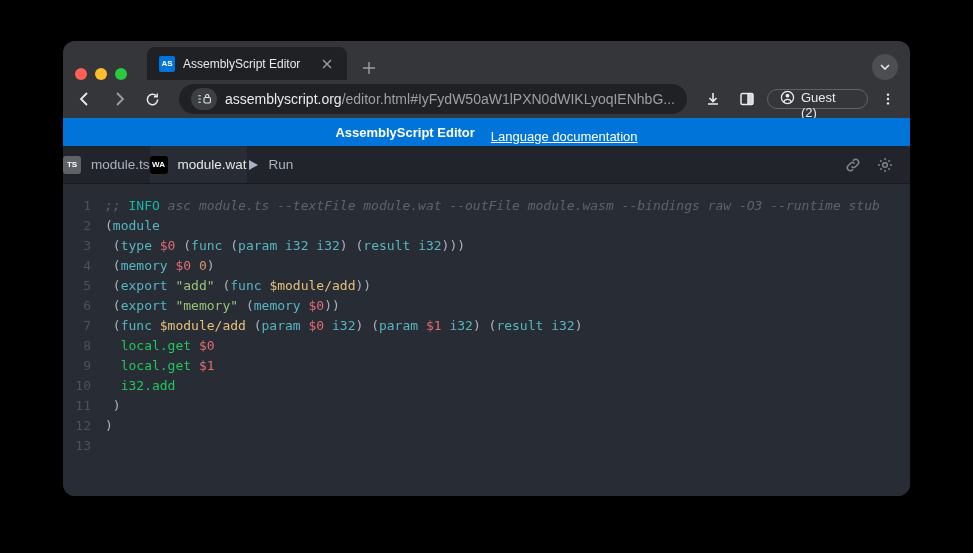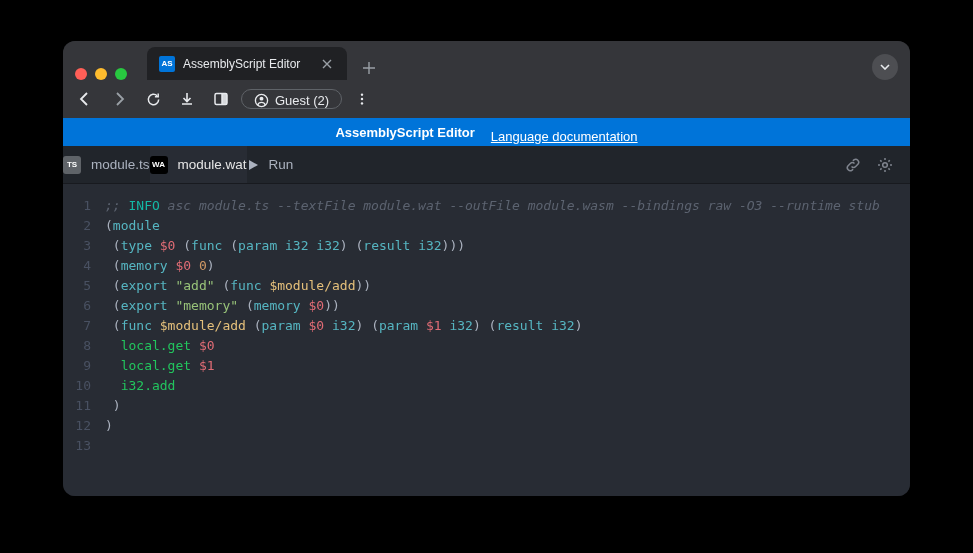--- a/index.html
+++ b/index.html
@@ -152,21 +152,21 @@
   display: flex;
   align-items: center;
   justify-content: center;
   color: #e8eaed;
 }
 .profile {
   height: 20px;
   border: 1px solid #5f6368;
   border-radius: 15px;
   display: flex;
-  align-items: flex-end;
+  align-items: flex-start;
   padding: 0 12px;
   gap: 6px;
   color: #e8eaed;
   font-size: 13px;
 }
 .banner {
   height: 28px;
   background: #0074d9;
   display: flex;
   align-items: center;
@@ -299,20 +299,30 @@
     <div class="nav-btn">
       <svg width="16" height="16" viewBox="0 0 16 16">
           <path d="M6 2L12 8L6 14" stroke="currentColor" stroke-width="1.8" fill="none"></path>
         </svg>
     </div>
     <div class="nav-btn active">
       <svg width="15" height="15" viewBox="0 0 16 16">
           <path d="M13.5 8a5.5 5.5 0 1 1-1.6-3.9" stroke="currentColor" stroke-width="1.6" fill="none"></path>
           <path d="M13 1.5V5H9.5" stroke="currentColor" stroke-width="1.6" fill="none"></path>
         </svg>
+    </div>
+    <div class="addr">
+      <div class="addr-lock">
+        <svg width="16" height="12" viewBox="0 0 20 14">
+            <path d="M3 3h3M3 7h3M3 11h3" stroke="currentColor" stroke-width="1.4"></path>
+            <rect x="10" y="5" width="8" height="7" rx="1.5" stroke="currentColor" stroke-width="1.3" fill="none"></rect>
+            <path d="M12 5V3.5a2 2 0 0 1 4 0V5" stroke="currentColor" stroke-width="1.3" fill="none"></path>
+          </svg>
+      </div>
+      <span class="addr-url"><span class="addr-host">assemblyscript.org</span><span>/editor.html#IyFydW50aW1lPXN0dWIKLyoqIENhbG...</span></span>
     </div>
     <div class="tb-icon">
       <svg width="16" height="16" viewBox="0 0 16 16">
           <path d="M8 2v8M4.5 7L8 10.5 11.5 7M3 13h10" stroke="currentColor" stroke-width="1.6" fill="none"></path>
         </svg>
     </div>
     <div class="tb-icon">
       <svg width="16" height="16" viewBox="0 0 16 16">
           <rect x="2" y="2.5" width="12" height="11" rx="1.5" stroke="currentColor" stroke-width="1.5" fill="none"></rect>
           <path d="M9 2.5v11" stroke="currentColor" stroke-width="1.5"></path>

